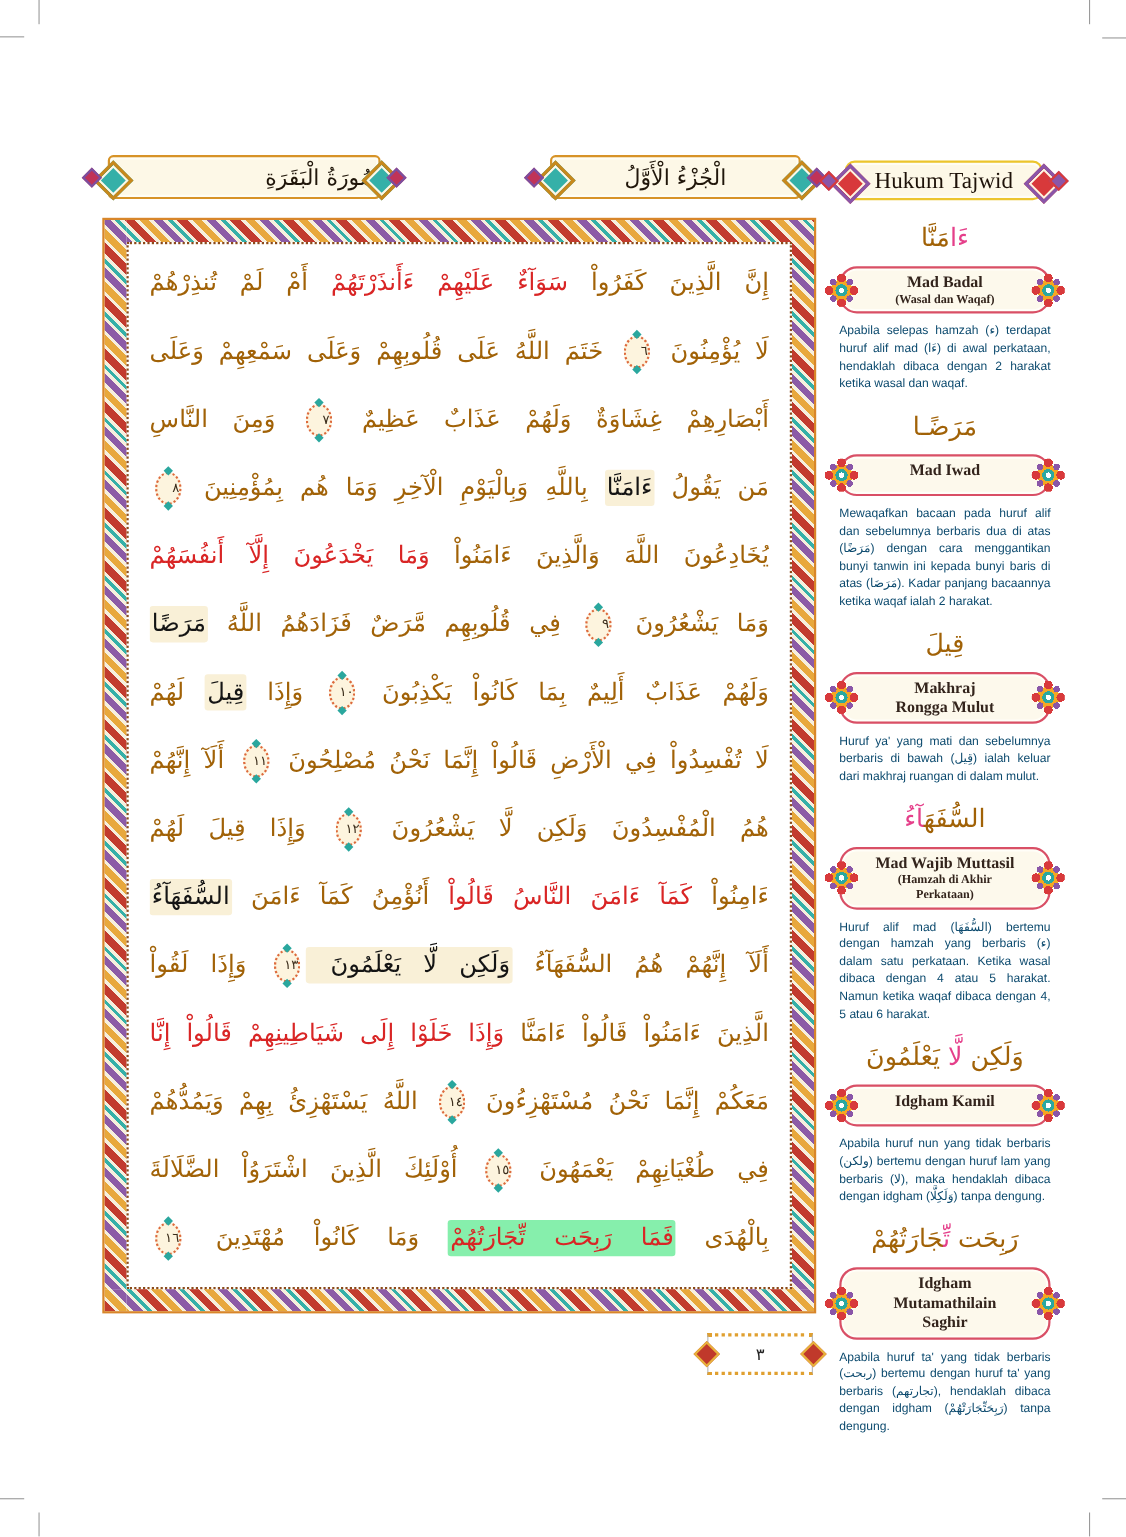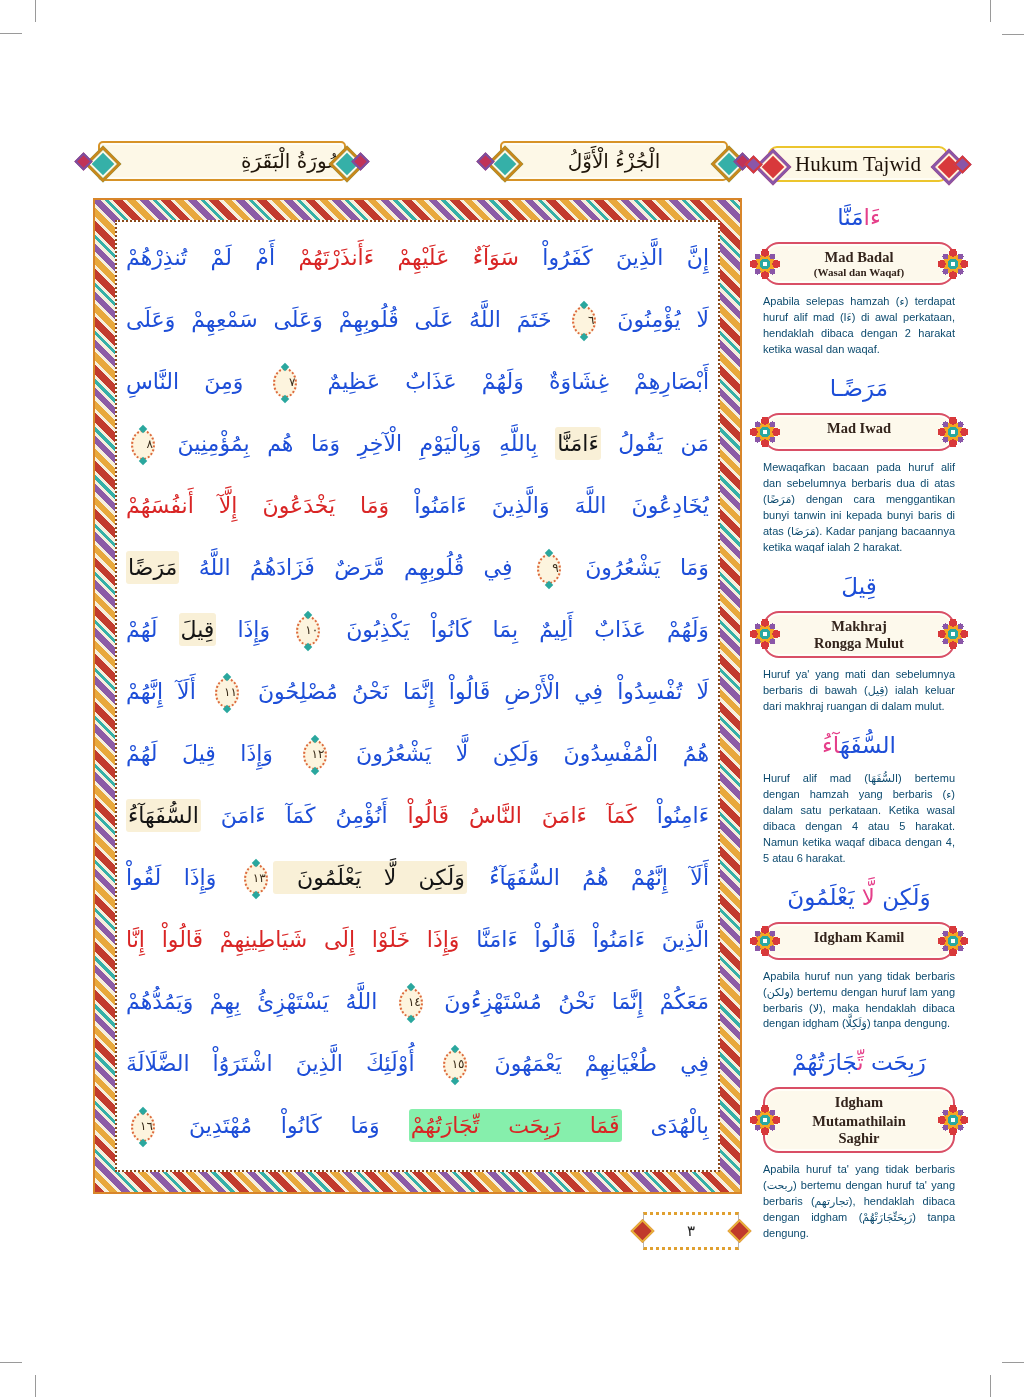--- a/index.html
+++ b/index.html
@@ -26,24 +26,24 @@
   .banner.latin{border-color:#ecc52d;border-radius:9px;}
   .banner.latin .d1{background:#d8393b;border-color:#8a56a8;box-shadow:inset 0 0 0 2px #fdf4e0;}
   .banner.latin .d2{background:#8a56a8;border-color:#d8393b;}
 
   
   .quran-frame{position:absolute;left:95px;top:200px;width:645px;height:992px;box-sizing:border-box;
     background:#fff;border:20px solid transparent;outline:2px solid #d8862a;
     border-image:repeating-linear-gradient(45deg,
       #c23b2e 0 7px,#f6efdd 7px 10px,#e8a83c 10px 16px,#f6efdd 16px 19px,
       #8c5ba6 19px 25px,#f6efdd 25px 28px,#35b0a8 28px 31px,#f6efdd 31px 34px) 20;}
-  .frame-inner{width:100%;height:100%;box-sizing:border-box;border:2px dotted #8a4a1a;padding:5px 9px;}
+  .frame-inner{width:100%;height:100%;box-sizing:border-box;border:2px dotted #8a4a1a;padding:5px 19px;}
   .quran-line{direction:rtl;text-align:justify;text-align-last:justify;white-space:nowrap;overflow:hidden;
               height:62px;line-height:62px;font-family:"DejaVu Sans",sans-serif;font-size:22px;color:#141414;}
-  .seg-k{color:#1d4ed8;}
+  .seg-k{color:#a16207;}
   .seg-r{color:#d92525;}
   .seg-h{color:#141414;background:#f9f0d7;border-radius:3px;padding:4px 2px;}
   .seg-hr{color:#d92525;background:#86efac;border-radius:3px;padding:4px 2px;}
   .seg-v{display:inline-block;min-width:20px;height:26px;line-height:24px;margin:0 5px;vertical-align:middle;
          background:#fdf4de;border:2px dotted #dd6a3c;border-radius:50%;
          font-size:12px;color:#3a2c1a;text-align:center;position:relative;}
   .seg-v::before,.seg-v::after{content:"";position:absolute;left:50%;margin-left:-3px;width:6px;height:6px;
          background:#2aa79e;transform:rotate(45deg);}
   .seg-v::before{top:-6px;} .seg-v::after{bottom:-6px;}
 
@@ -182,20 +182,26 @@
         <span class="rosette left"></span>
         <div class="rule-title">Makhraj</div>
         <div class="rule-title2">Rongga Mulut</div>
         <span class="rosette right"></span>
       </div>
       <p class="rule-body">Huruf ya' yang mati dan sebelumnya berbaris di bawah (قِيل) ialah keluar dari makhraj ruangan di dalam mulut.</p>
     </div>
 
     <div class="sb-section">
       <div class="ar-example"><span class="seg-k">السُّفَهَ</span><span class="seg-p">آءُ</span></div>
+      <div class="rule-box">
+        <span class="rosette left"></span>
+        <div class="rule-title">Mad Wajib Muttasil</div>
+        <div class="rule-title2 small">(Hamzah di Akhir Perkataan)</div>
+        <span class="rosette right"></span>
+      </div>
       <p class="rule-body">Huruf alif mad (السُّفَهَا) bertemu dengan hamzah yang berbaris (ء) dalam satu perkataan. Ketika wasal dibaca dengan 4 atau 5 harakat. Namun ketika waqaf dibaca dengan 4, 5 atau 6 harakat.</p>
     </div>
 
     <div class="sb-section">
       <div class="ar-example"><span class="seg-k">وَلَكِن </span><span class="seg-p">لَّا</span><span class="seg-k"> يَعْلَمُونَ</span></div>
       <div class="rule-box">
         <span class="rosette left"></span>
         <div class="rule-title">Idgham Kamil</div>
 
         <span class="rosette right"></span>

